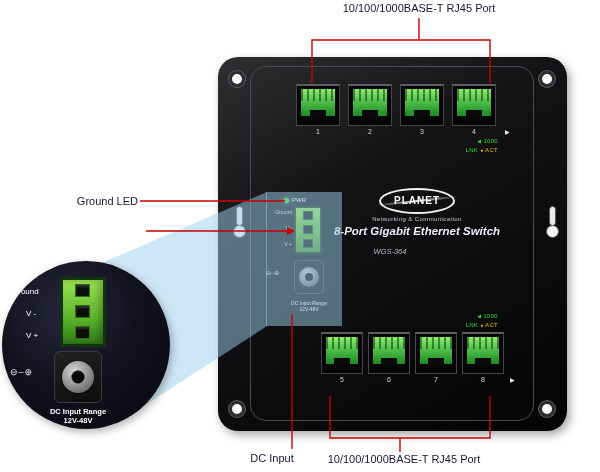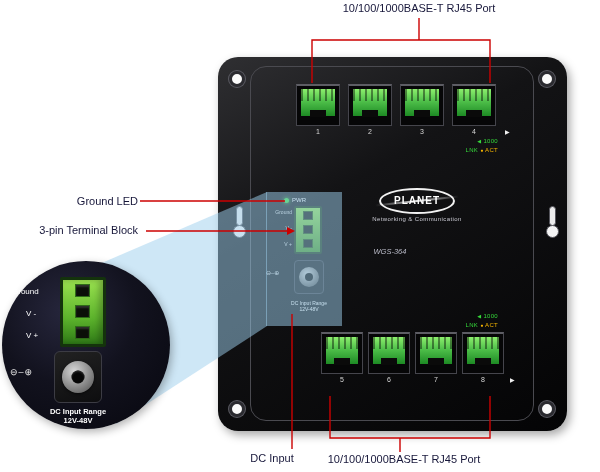--- a/index.html
+++ b/index.html
@@ -174,20 +174,21 @@
       <div>
         <span class="lg-green">LNK</span>
         <span class="lg-amber lg-mark">●</span>
         <span class="lg-amber">ACT</span>
       </div>
     </div>
 
     <div class="brand">
       <div class="logo">PLANET</div>
       <div class="tagline">Networking &amp; Communication</div>
+      <div class="title">8-Port Gigabit Ethernet Switch</div>
     </div>
     <div class="model">WGS-364</div>
 
     <div class="pwr">
       <span class="pwr-dot"></span>
       <span>PWR</span>
     </div>
     <div class="mini-lab ml1">Ground</div>
     <div class="mini-lab ml2">V -</div>
     <div class="mini-lab ml3">V +</div>
@@ -267,17 +268,16 @@
       <path d="M140,201 H285"></path>
       <path d="M146,231 H287"></path>
       <path d="M292,449 V314"></path>
       <path d="M400,452 V438 M330,396 V438 H490 V396"></path>
     </g>
     <polygon points="287,227 295,231 287,235" fill="#cc0000"></polygon>
   </svg>
 
   <div class="lbl top">10/100/1000BASE-T RJ45 Port</div>
   <div class="lbl power">Ground LED</div>
-  <div class="lbl tblock">3-pin Terminal Block</div>
   <div class="lbl dcjack">DC Input</div>
   <div class="lbl bottom">10/100/1000BASE-T RJ45 Port</div>
 
 </div>
 
 </body></html>

